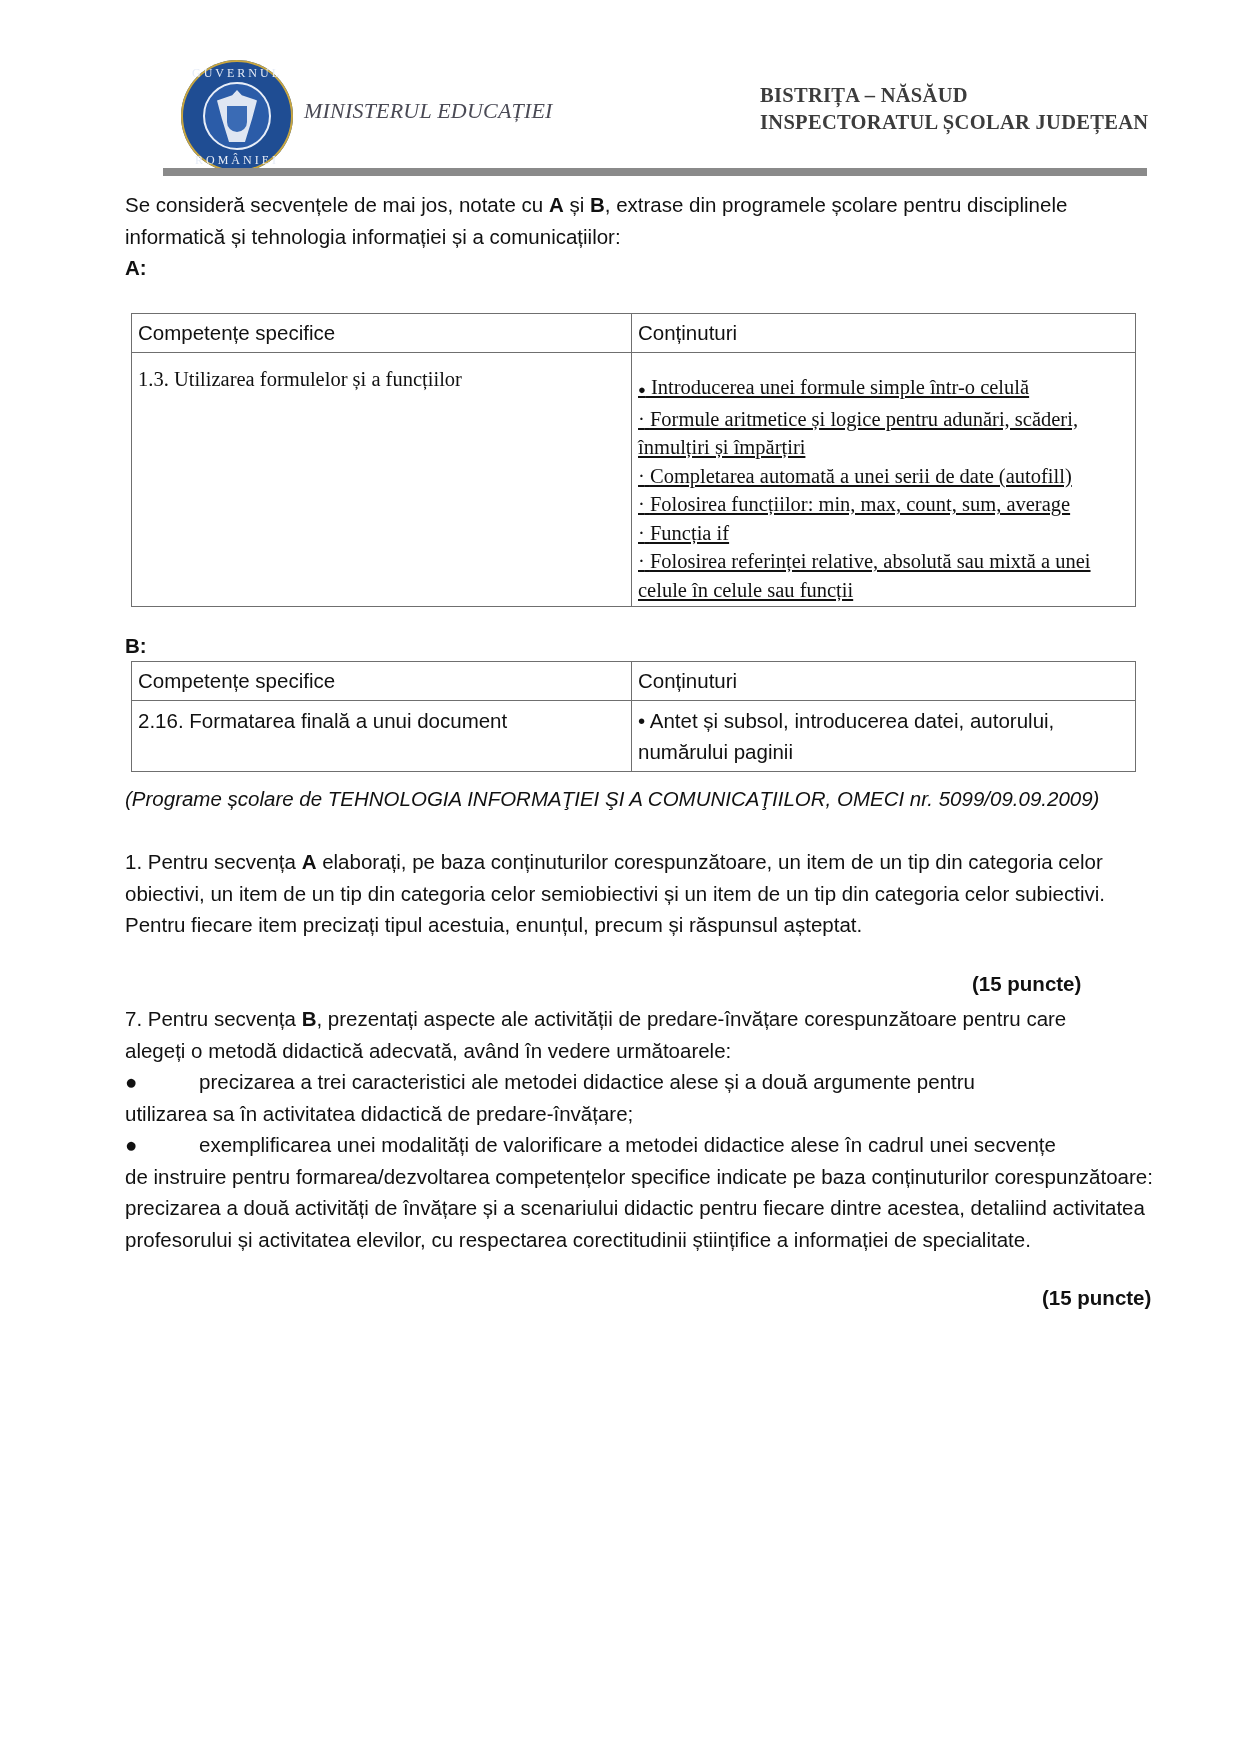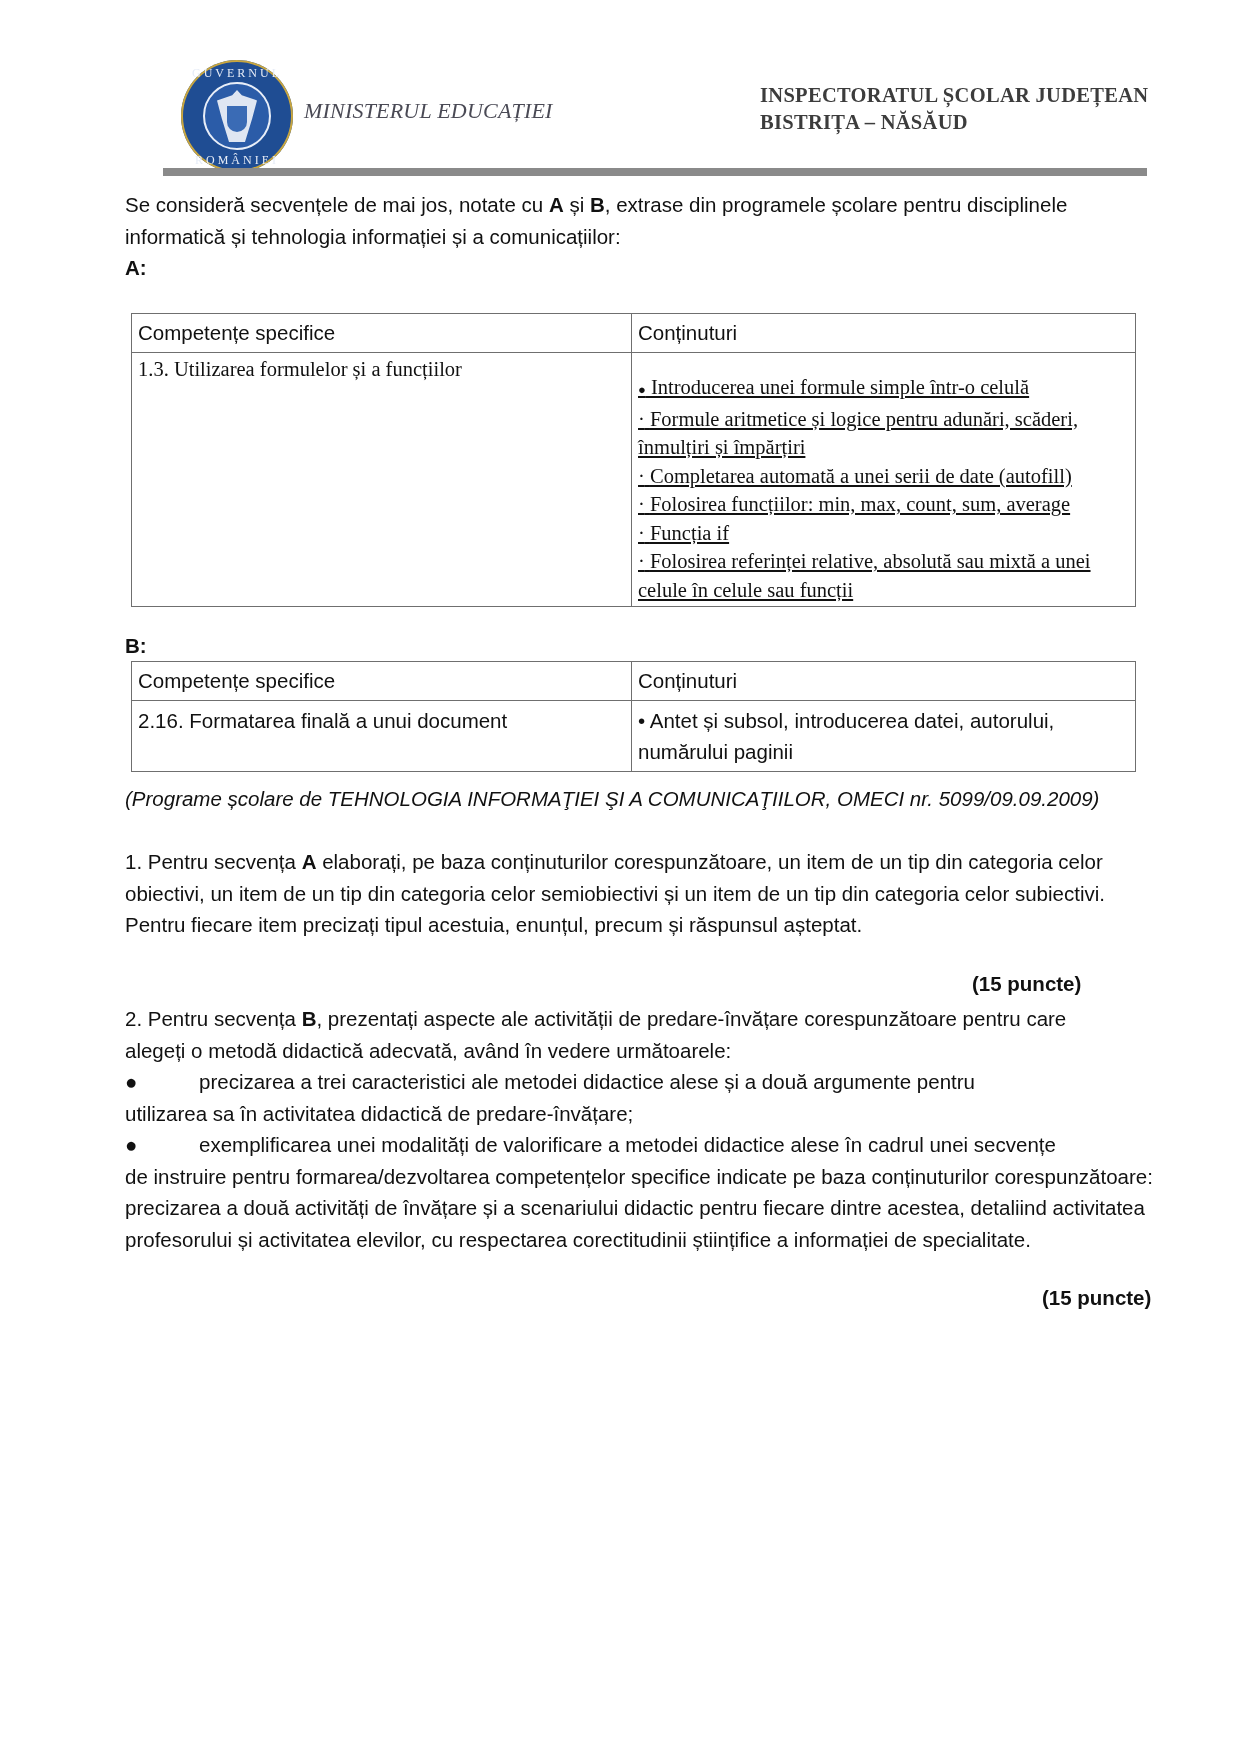--- a/index.html
+++ b/index.html
@@ -44,40 +44,40 @@
 <div class="header">
   <div class="logo">
     <div class="inner"></div>
     <div class="eagle"></div>
     <div class="shield"></div>
     <div class="txt-top serif">GUVERNUL</div>
     <div class="txt-bot serif">ROMÂNIEI</div>
   </div>
   <div class="ministry serif">MINISTERUL EDUCAȚIEI</div>
   <div class="isj serif">
+    <div>BISTRIȚA – NĂSĂUD</div>
     <div>INSPECTORATUL ȘCOLAR JUDEȚEAN</div>
-    <div>BISTRIȚA – NĂSĂUD</div>
   </div>
   <div class="hrule"></div>
 </div>
 
 <div class="p sans" style="top:189px;">
   <span>Se consideră secvențele de mai jos, notate cu </span><b>A</b><span> și </span><b>B</b><span>, extrase din programele școlare pentru disciplinele</span><br>
   <span>informatică și tehnologia informației și a comunicațiilor:</span><br>
   <b>A:</b>
 </div>
 
 <table class="prog" style="top:313px;">
   <tbody>
       <tr>
     <td class="c1 th sans">Competențe specifice</td>
     <td class="th sans">Conținuturi</td>
   </tr>
   <tr>
-    <td class="c1 cellserif serif" style="padding-top:2px;">1.3. Utilizarea formulelor și a funcțiilor</td>
+    <td class="c1 cellserif serif" style="padding-top:12px;">1.3. Utilizarea formulelor și a funcțiilor</td>
     <td class="cellserif serif" style="padding-top:20px;padding-bottom:2px;text-decoration:underline;">
       <div class="item-row"><span style="font-size:13px;">●</span> <span>Introducerea unei formule simple într-o celulă</span></div>
       <div class="item-row"><span>·</span> <span>Formule aritmetice și logice pentru adunări, scăderi, înmulțiri și împărțiri</span></div>
       <div class="item-row"><span>·</span> <span>Completarea automată a unei serii de date (autofill)</span></div>
       <div class="item-row"><span>·</span> <span>Folosirea funcțiilor: min, max, count, sum, average</span></div>
       <div class="item-row"><span>·</span> <span>Funcția if</span></div>
       <div class="item-row"><span>·</span> <span>Folosirea referinței relative, absolută sau mixtă a unei celule în celule sau funcții</span></div>
     </td>
   </tr>
 </tbody>
@@ -101,21 +101,21 @@
   </table>
 
 <div class="p sans" style="top:783px; font-style:italic;">(Programe școlare de TEHNOLOGIA INFORMAŢIEI ŞI A COMUNICAŢIILOR, OMECI nr. 5099/09.09.2009)</div>
 
 <div class="p sans" style="top:846px; width:1000px;">
   <span>1. Pentru secvența </span><b>A</b><span> elaborați, pe baza conținuturilor corespunzătoare, un item de un tip din categoria celor obiectivi, un item de un tip din categoria celor semiobiectivi și un item de un tip din categoria celor subiectivi. Pentru fiecare item precizați tipul acestuia, enunțul, precum și răspunsul așteptat.</span>
 </div>
 <div class="points sans" style="top:972px; left:972px;">(15 puncte)</div>
 
 <div class="p sans" style="top:1003px; width:1000px;">
-  <span>2. Pentru secvența </span><b>B</b><span>, prezentați aspecte ale activității de predare-învățare corespunzătoare pentru care alegeți o metodă didactică adecvată, având în vedere următoarele:</span>
+  <span>7. Pentru secvența </span><b>B</b><span>, prezentați aspecte ale activității de predare-învățare corespunzătoare pentru care alegeți o metodă didactică adecvată, având în vedere următoarele:</span>
 </div>
 <div class="p sans" style="top:1066px; width:1060px;">
   <span class="bullet-tab">●</span><span>precizarea a trei caracteristici ale metodei didactice alese și a două argumente pentru</span><br>
   <span>utilizarea sa în activitatea didactică de predare-învățare;</span>
 </div>
 <div class="p sans" style="top:1129px; width:1060px;">
   <span class="bullet-tab">●</span><span>exemplificarea unei modalități de valorificare a metodei didactice alese în cadrul unei secvențe</span><br>
   <span>de instruire pentru formarea/dezvoltarea competențelor specifice indicate pe baza conținuturilor corespunzătoare: precizarea a două activități de învățare și a scenariului didactic pentru fiecare dintre acestea, detaliind activitatea profesorului și activitatea elevilor, cu respectarea corectitudinii științifice a informației de specialitate.</span>
 </div>
 <div class="points sans" style="top:1286px; left:1042px;">(15 puncte)</div>

